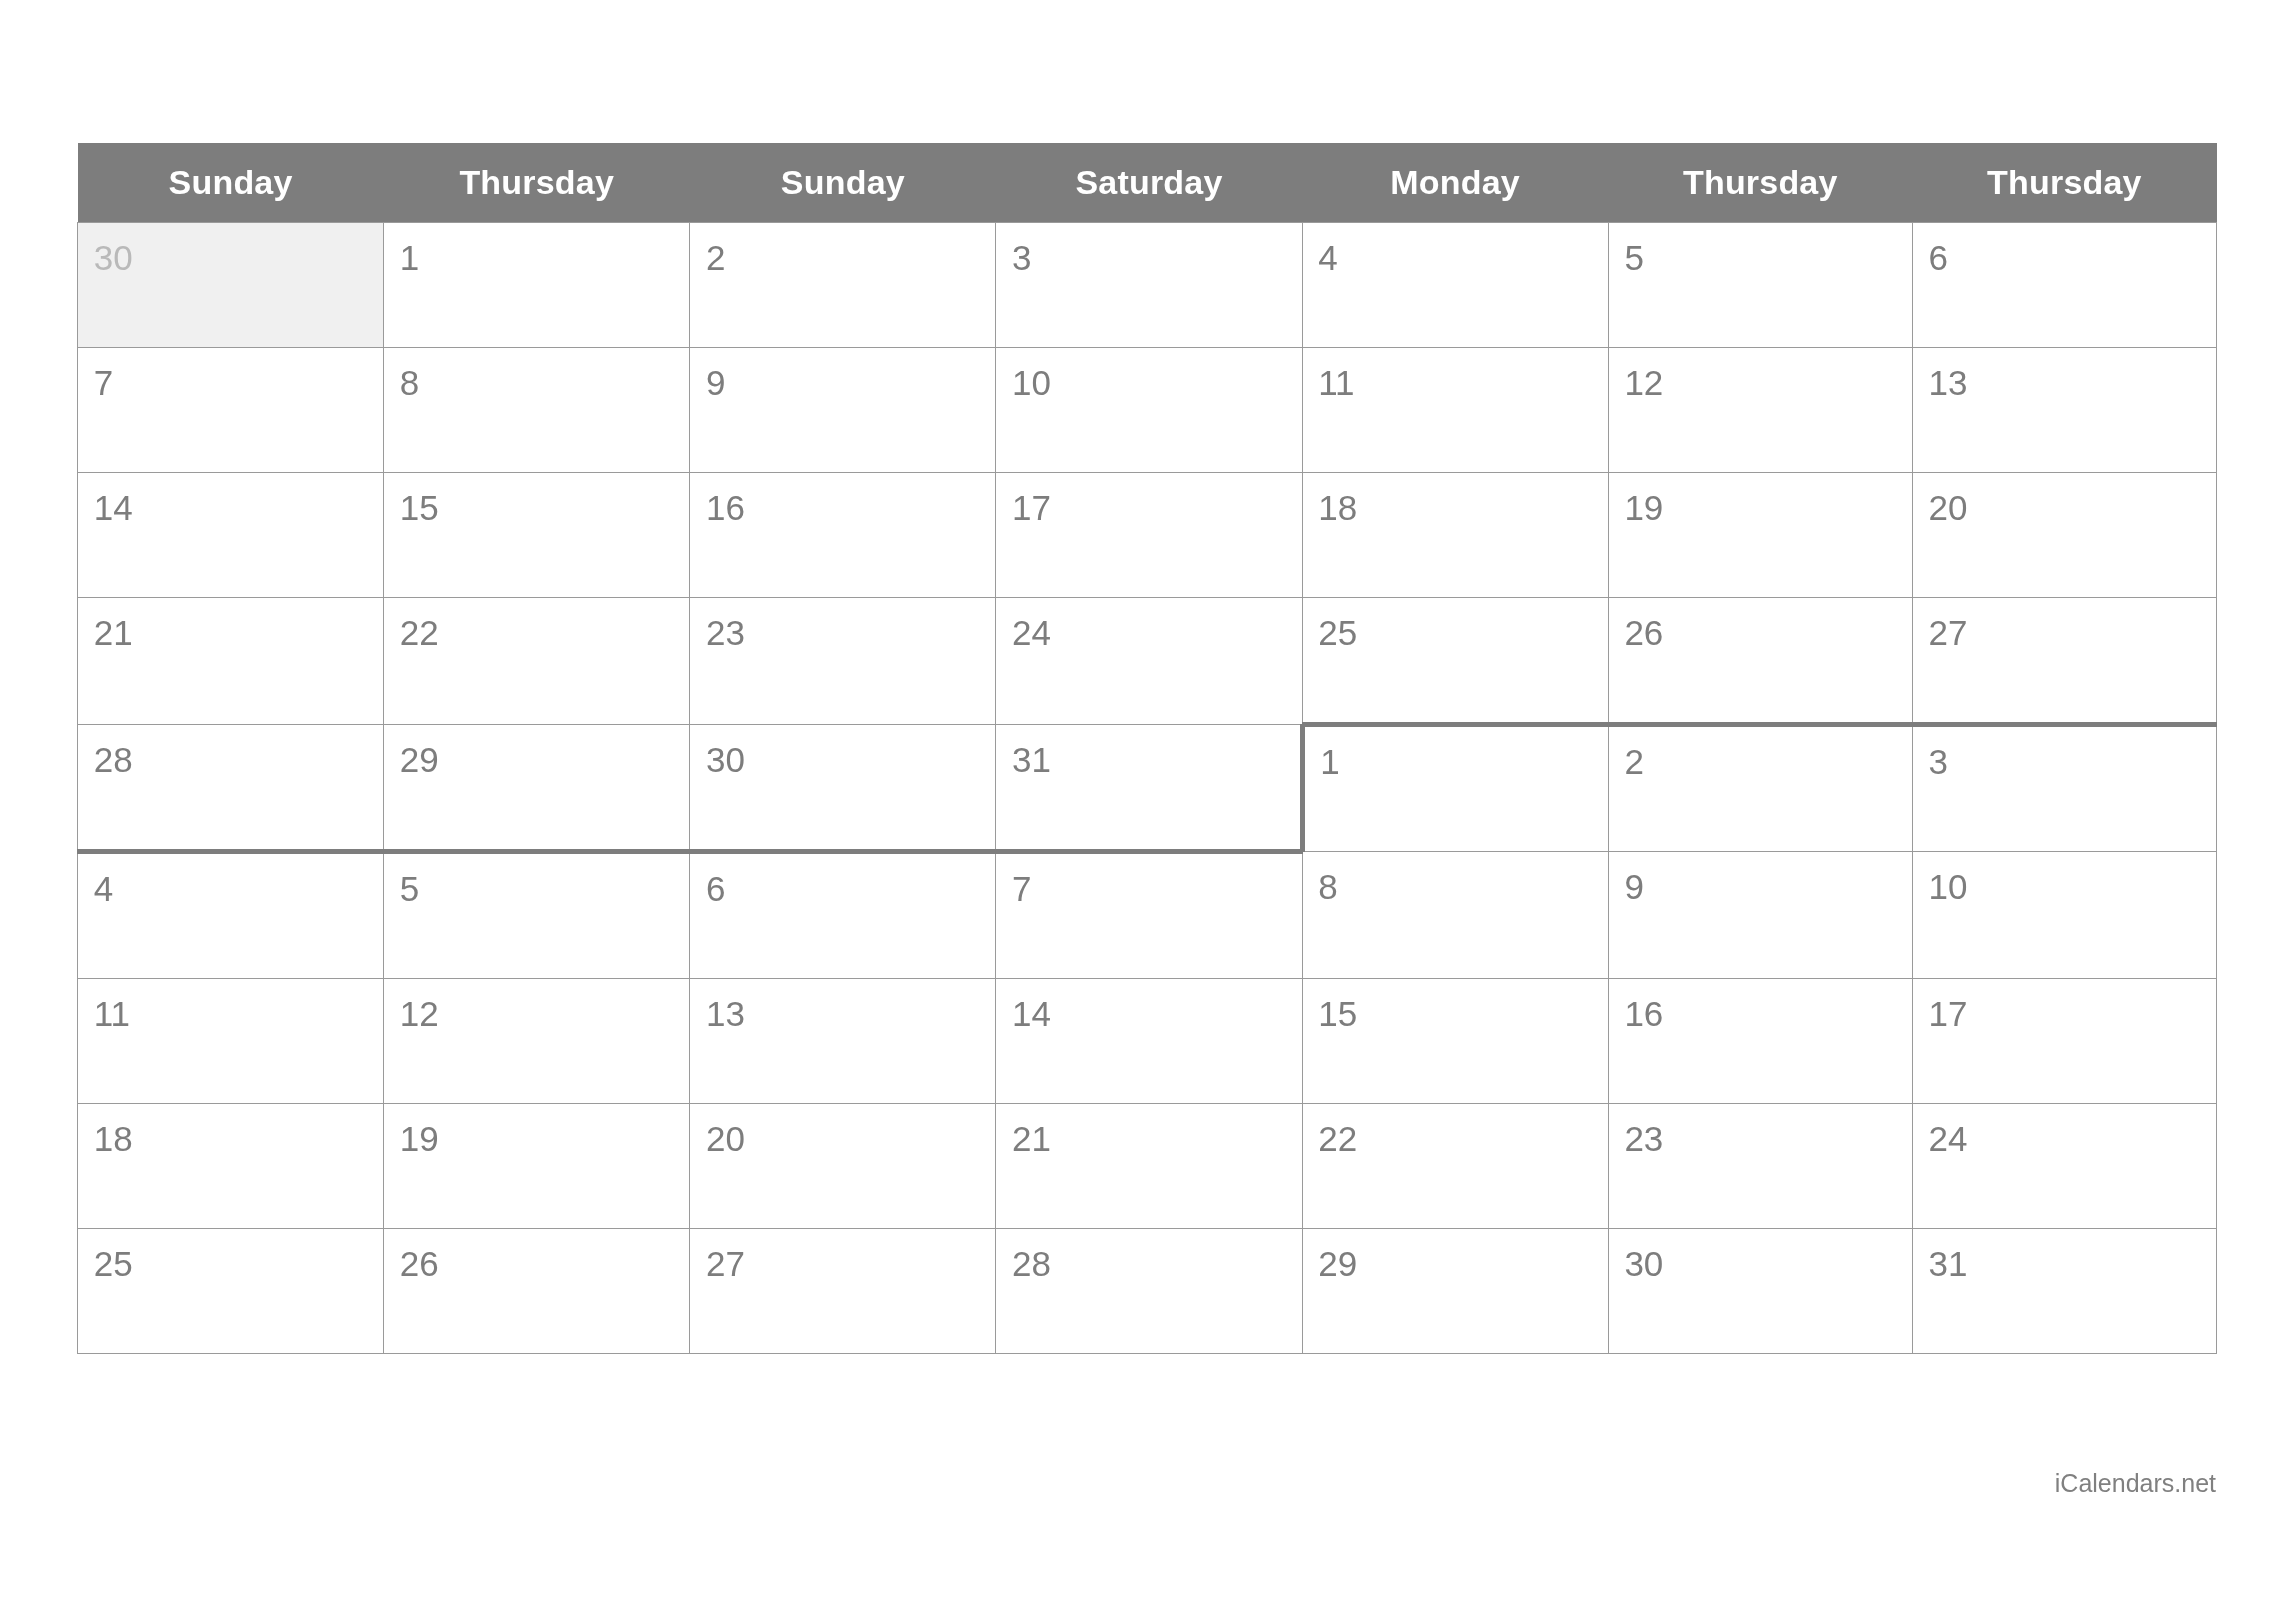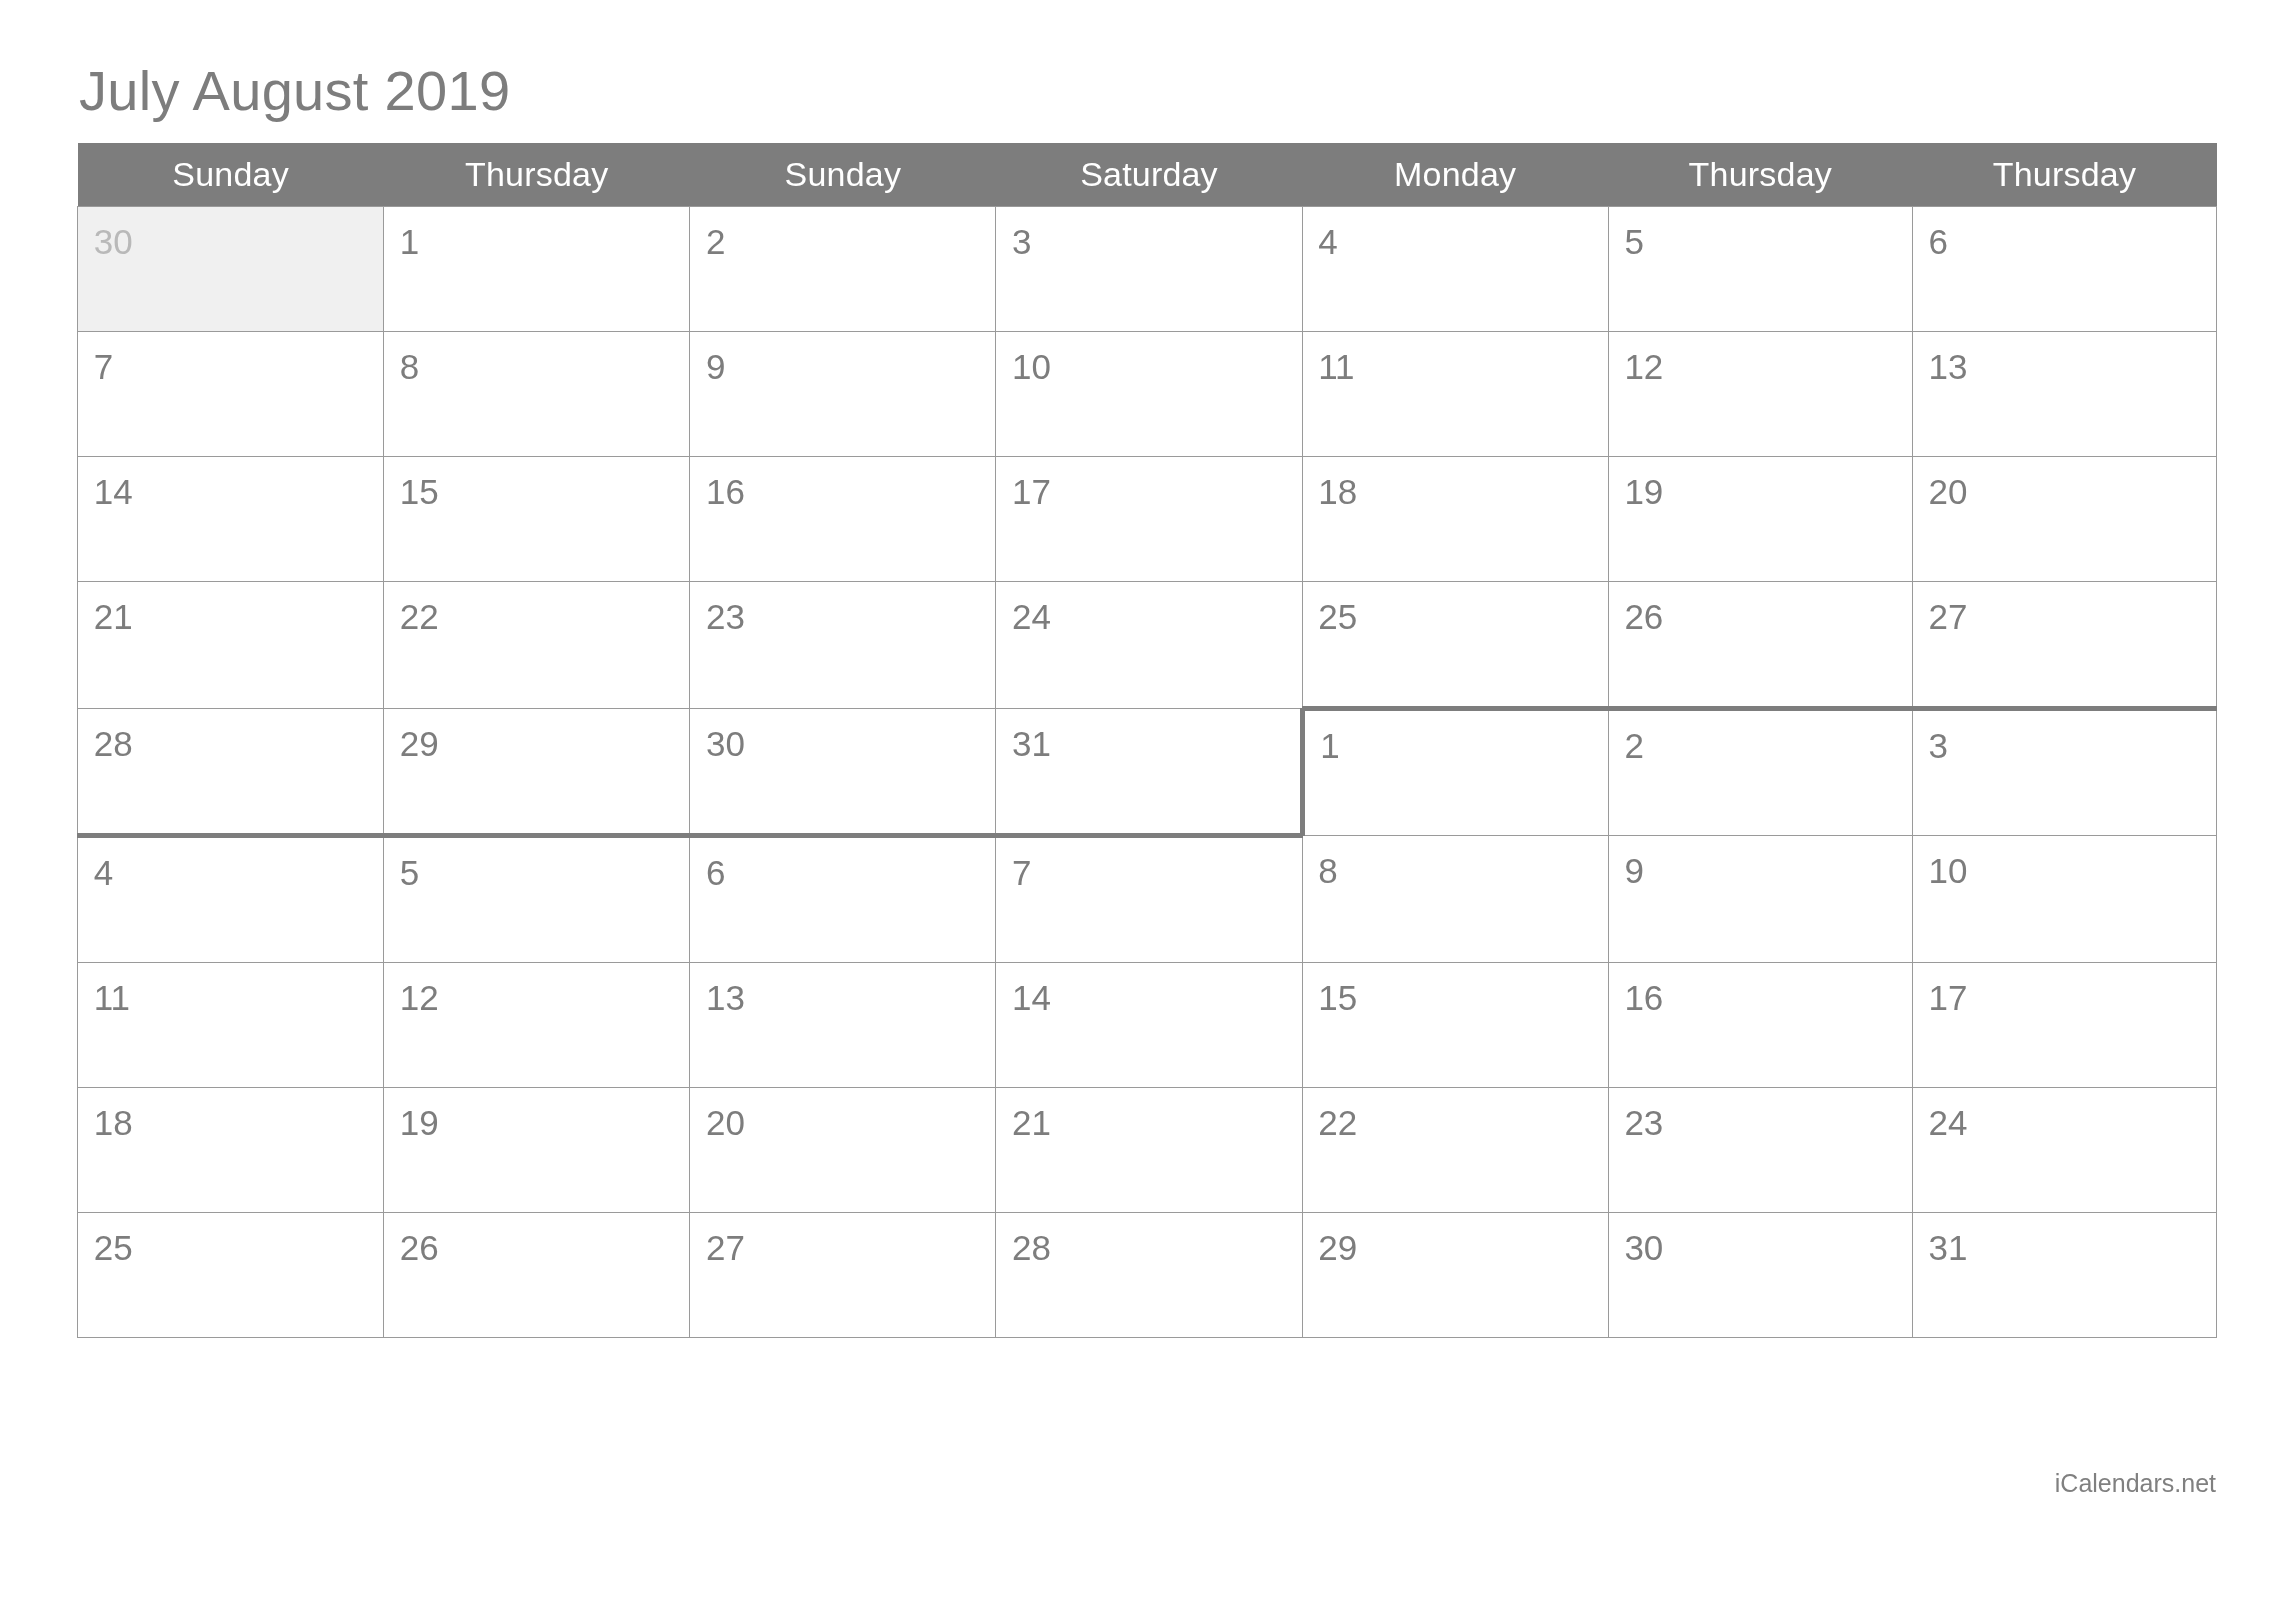--- a/index.html
+++ b/index.html
@@ -51,23 +51,23 @@
   table.calendar col.c2 { width: 306px; }
   table.calendar col.c3 { width: 306px; }
   table.calendar col.c4 { width: 306px; }
   table.calendar col.c5 { width: 304px; }
   table.calendar col.c6 { width: 304px; }
 
   thead th.dow {
     background: #7d7d7d;
     color: #ffffff;
     font-size: 34px;
-    font-weight: 400;
+    font-weight: 700;
     height: 63px;
-    padding: 0;
+    padding: 8px;
     text-align: center;
     vertical-align: middle;
     border: none;
     letter-spacing: 0.2px;
   }
 
   tbody td.day {
     height: 124px;
     padding: 0;
     vertical-align: top;
@@ -117,21 +117,20 @@
     color: #808080;
     font-weight: 400;
     white-space: nowrap;
   }
 </style>
 </head>
 <body>
 
 <div class="page">
 
-  <div class="cal-title">July August 2019</div>
 
   <div class="cal-wrap">
     <table class="calendar">
       <colgroup>
         <col class="c0">
           <col class="c1">
           <col class="c2">
           <col class="c3">
         <col class="c4">
           <col class="c5">

